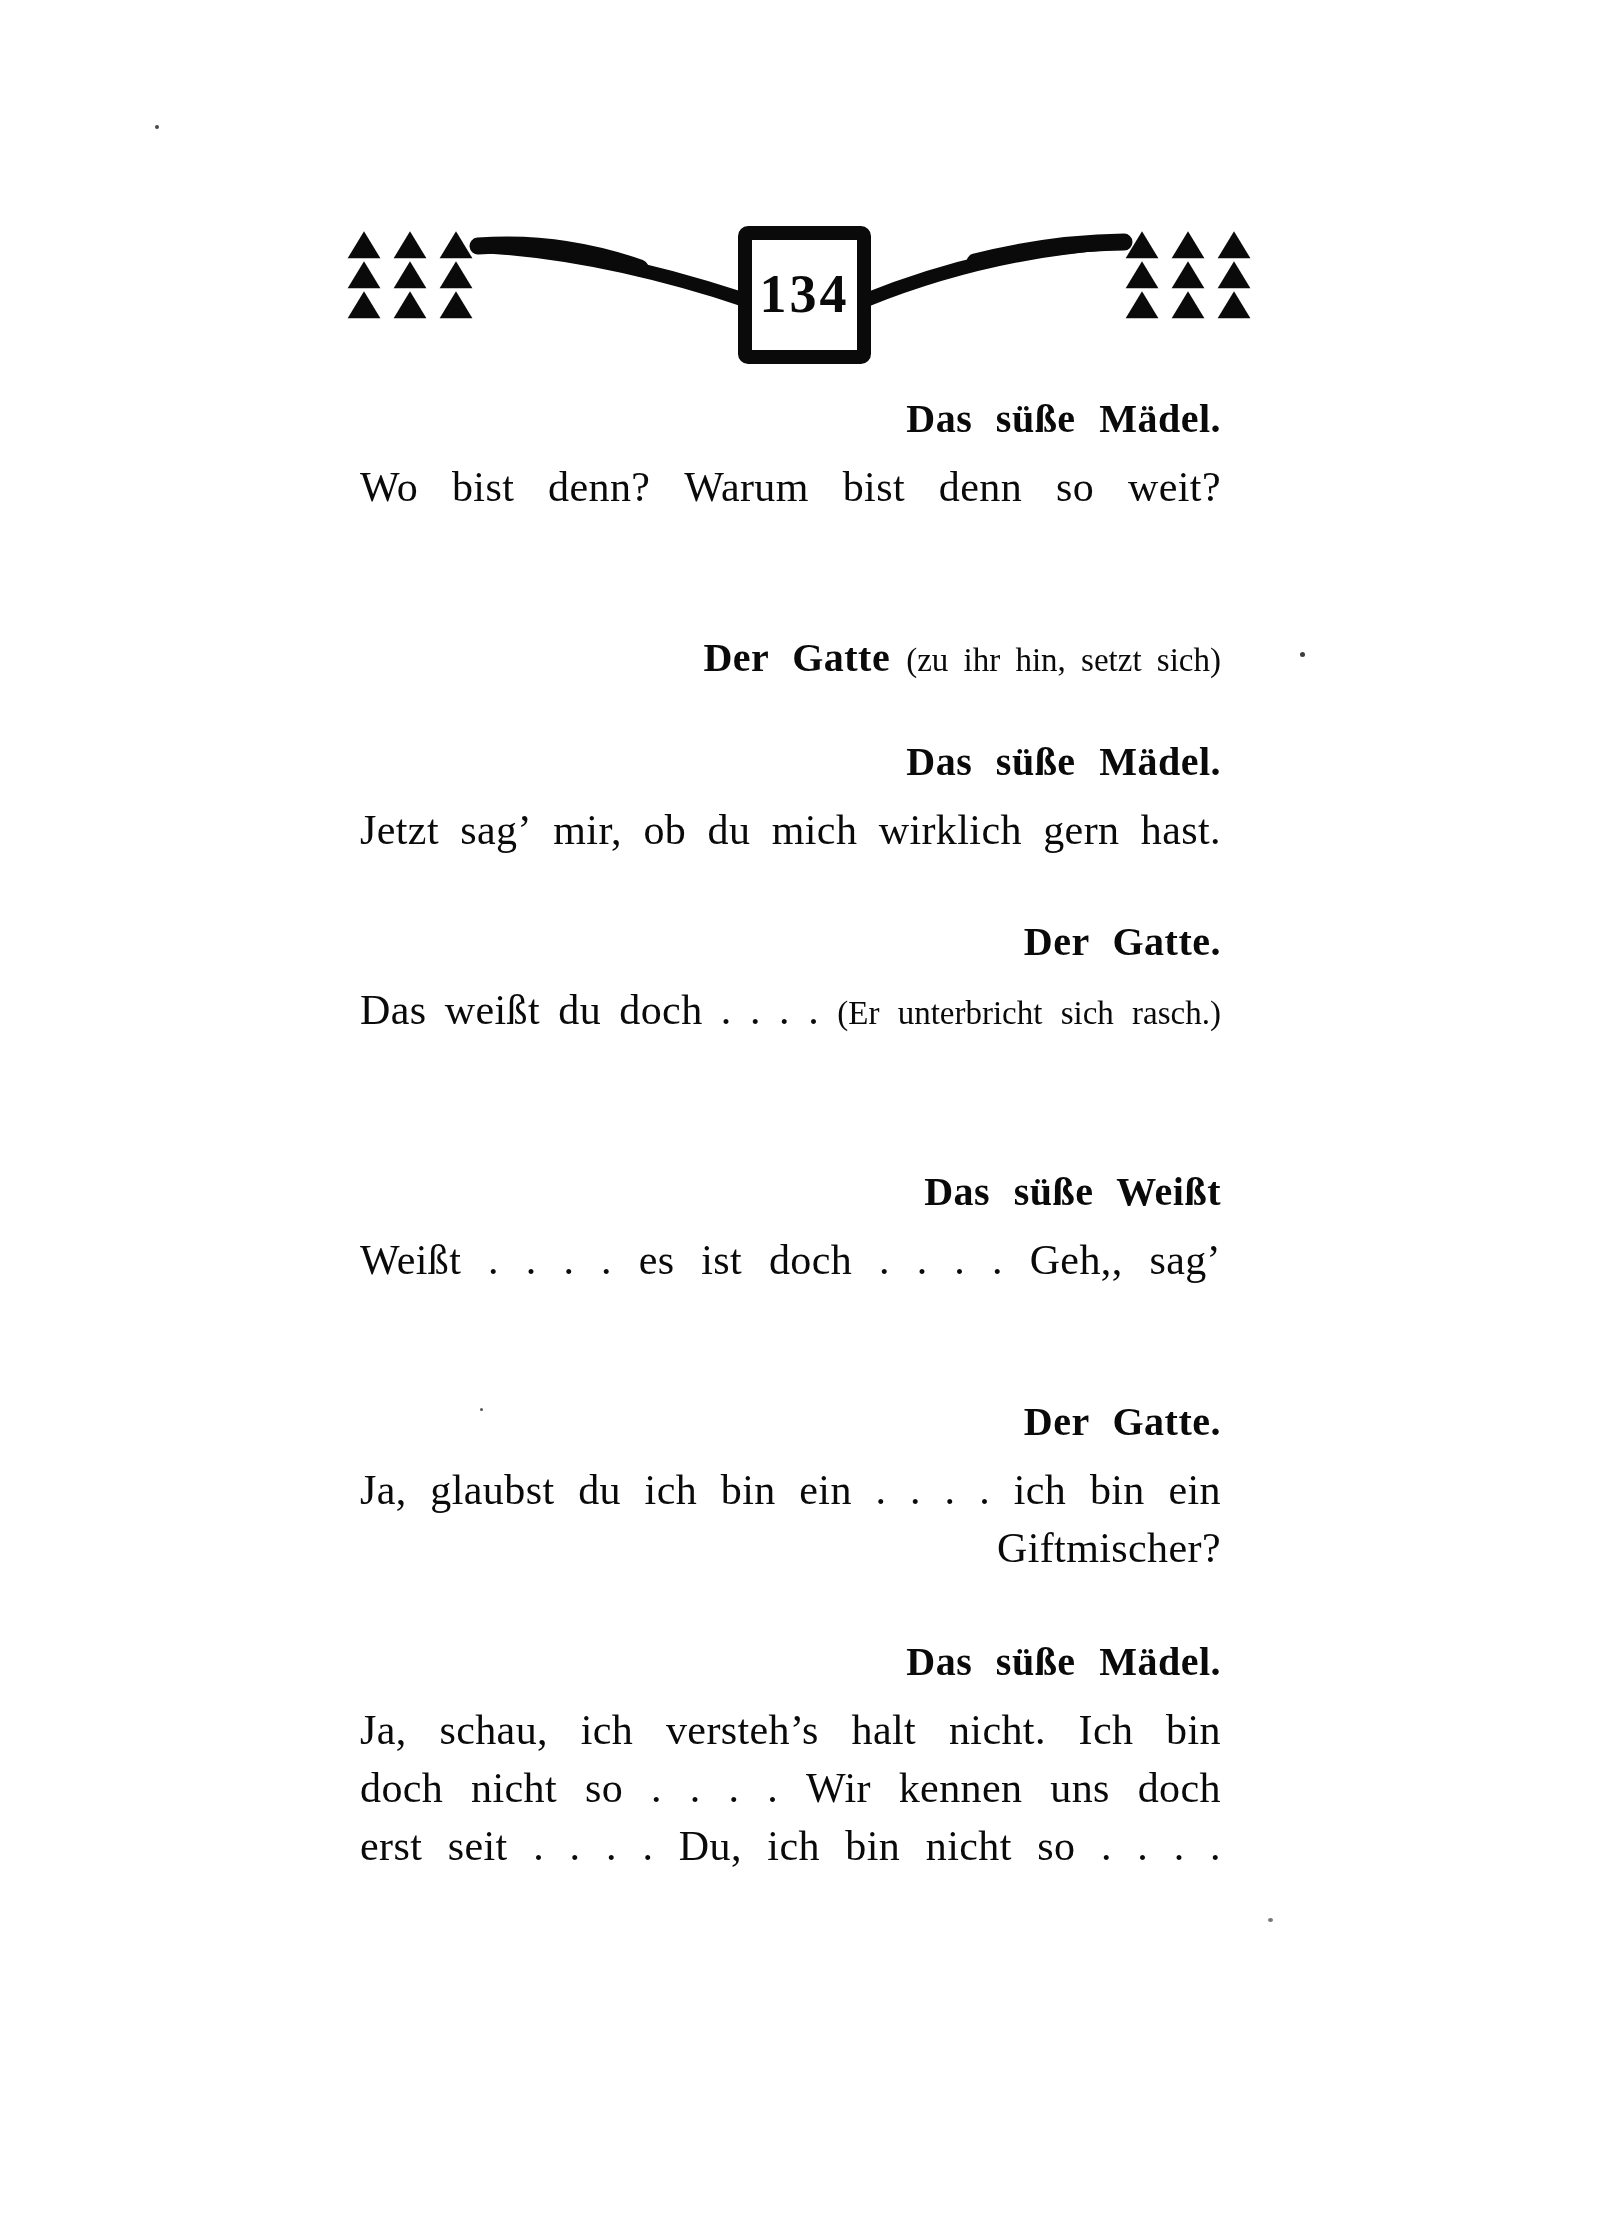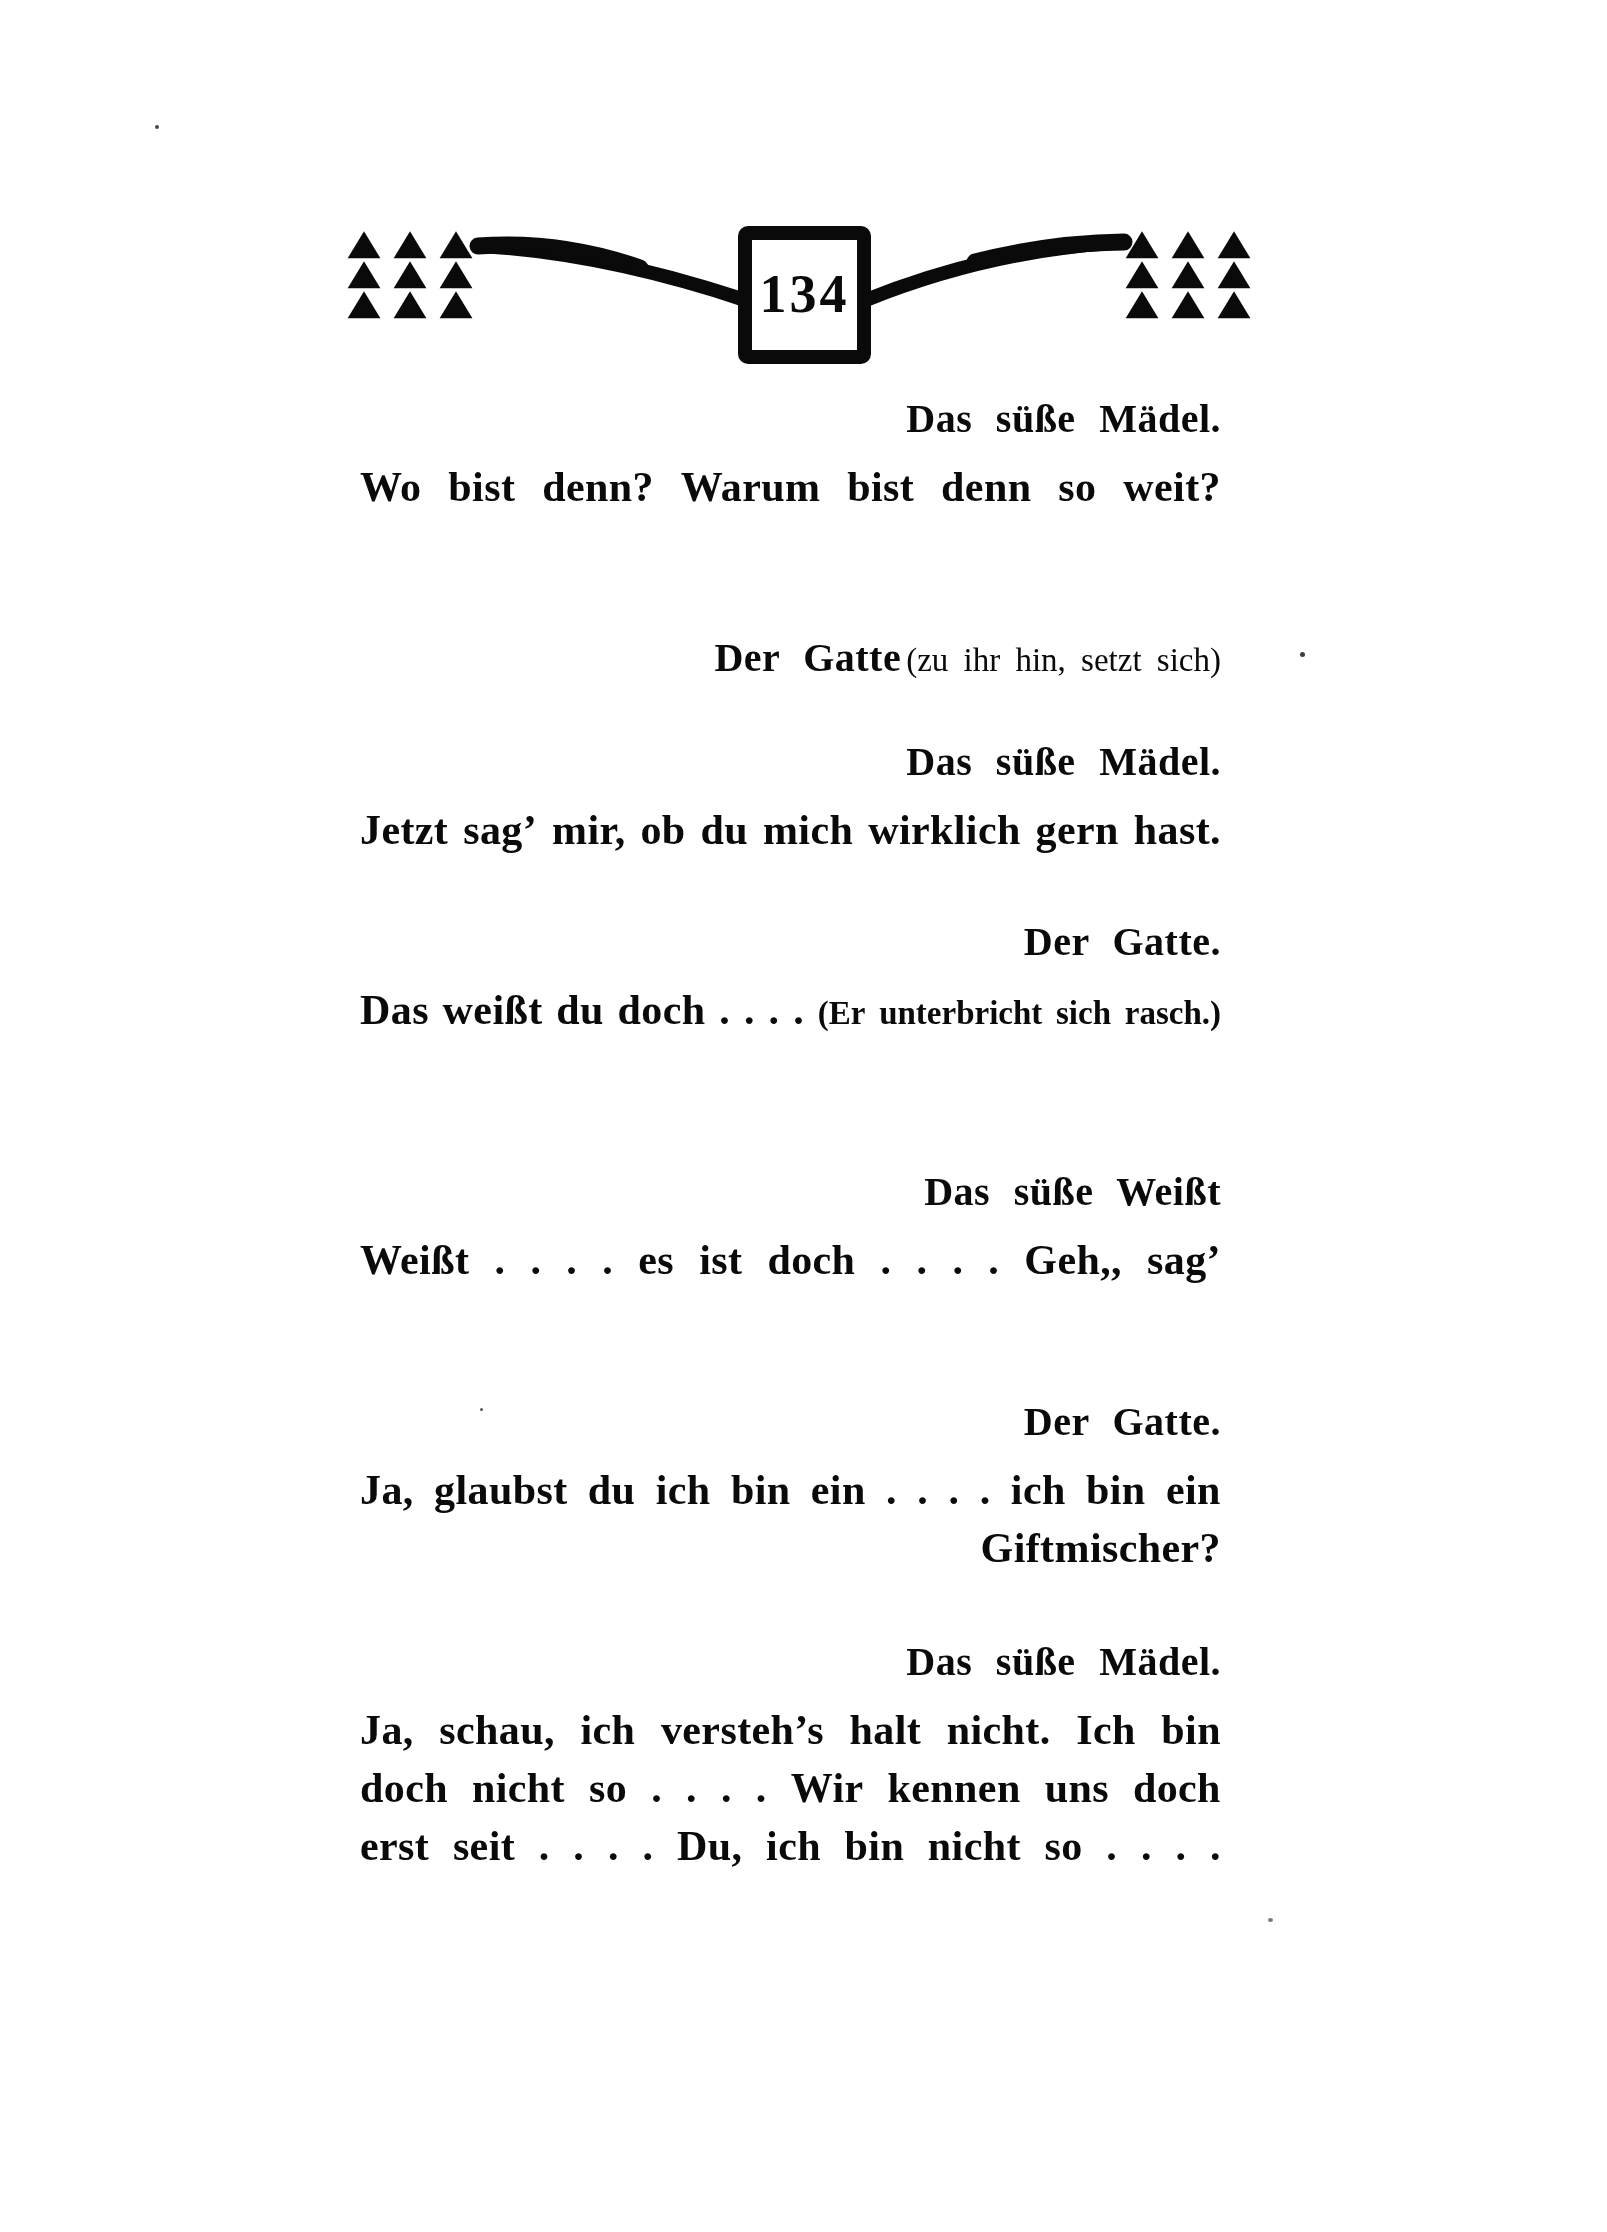--- a/index.html
+++ b/index.html
@@ -58,28 +58,27 @@
     font-size: 40px;
     font-weight: 700;
     letter-spacing: 0.5px;
     word-spacing: 13px;
     white-space: nowrap;
   }
   .speaker .dir {
     font-weight: 400;
     font-size: 33px;
     word-spacing: 7px;
-    margin-left: 5px;
+    margin-left: 16px;
     letter-spacing: 0px;
   }
   .bodyline {
     height: 58px;
     font-size: 42px;
     letter-spacing: 0.4px;
-    font-weight: bold;
   }
   .bodyline.just {
     display: flex;
     justify-content: space-between;
     align-items: baseline;
   }
   .bodyline.plain { word-spacing: 12px; white-space: nowrap; }
   .bodyline .note { font-size: 33px; letter-spacing: 0; }
 
   

